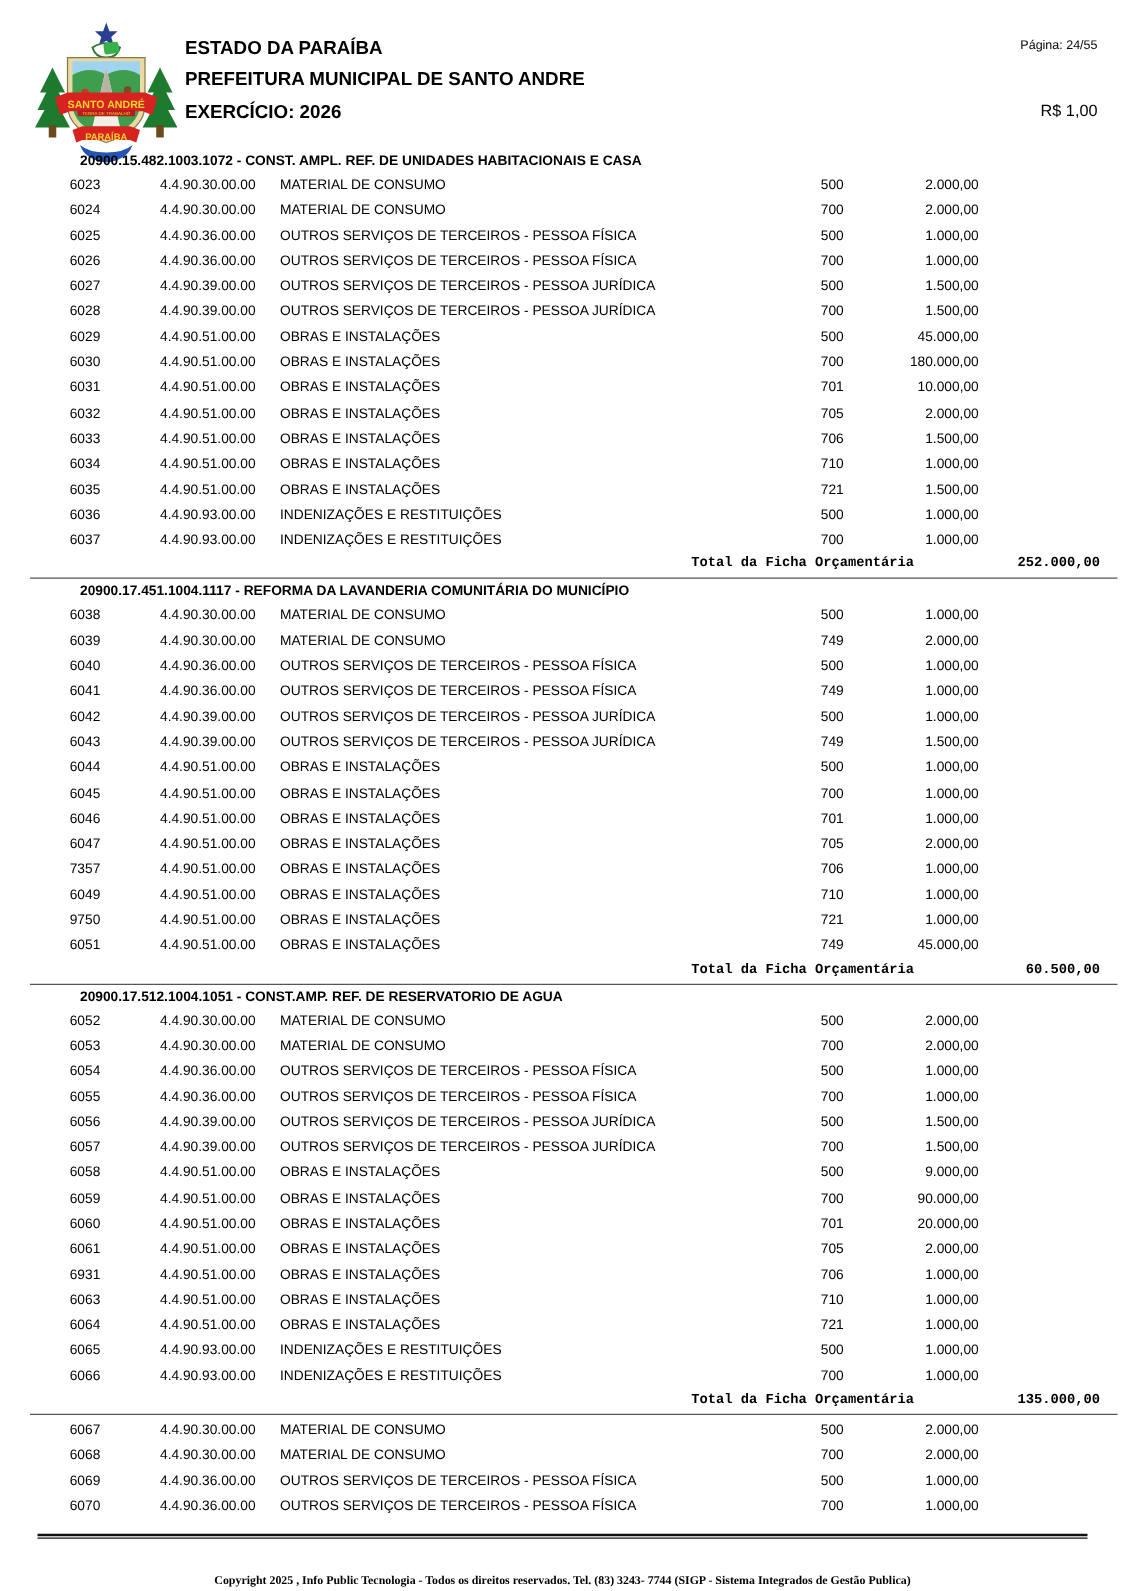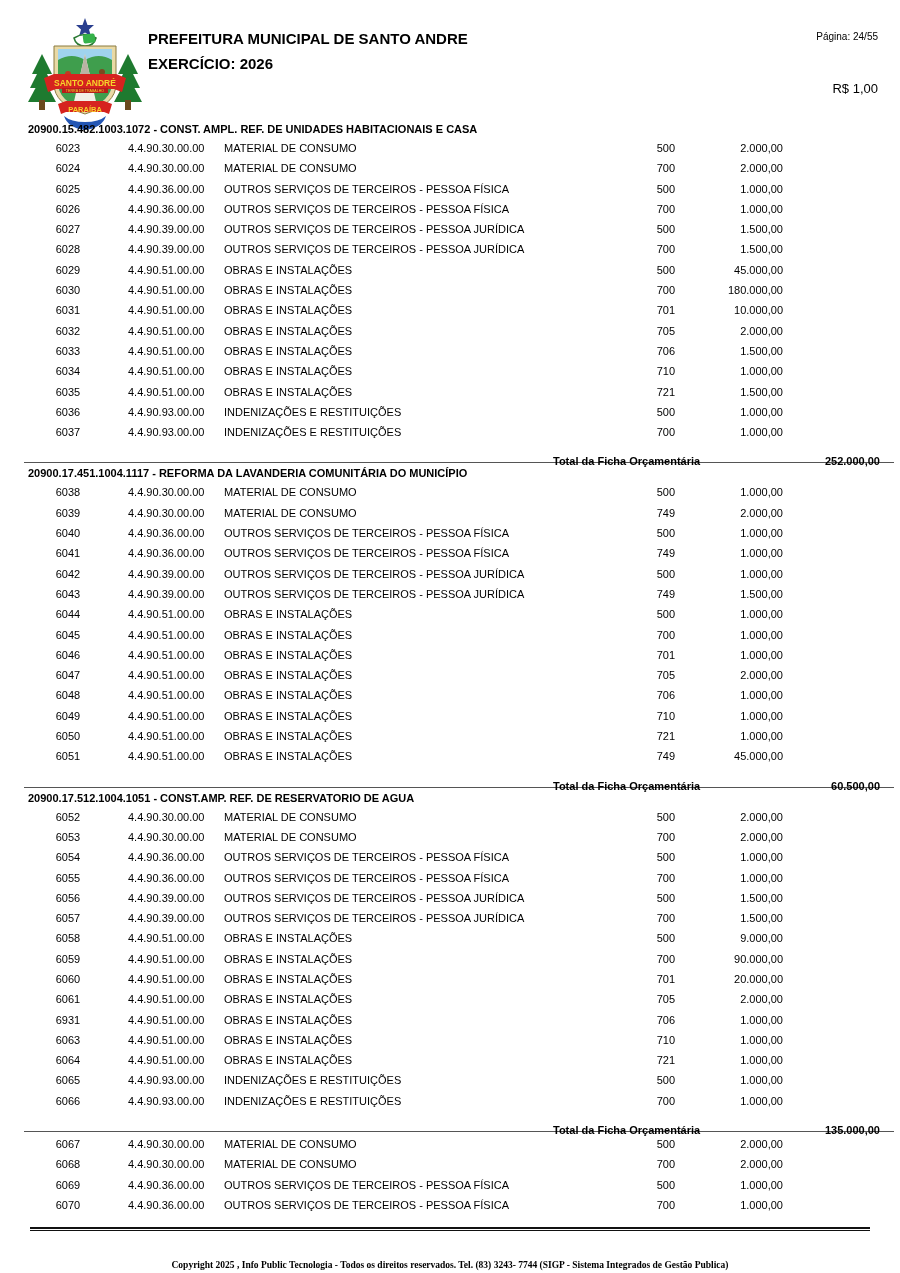--- a/index.html
+++ b/index.html
@@ -17,31 +17,31 @@
   .org-block { position: absolute; left: 148px; top: 26px; }
   .org-line { font-weight: bold; font-size: 15px; line-height: 25.3px; white-space: nowrap; }
   .page-label { position: absolute; right: 22px; top: 31px; font-size: 10px; }
   .currency-label { position: absolute; right: 22px; top: 81px; font-size: 13px; }
 
   
   .table-area { position: absolute; left: 0; top: 121px; width: 900px; }
   .section-header {
     height: 17px; line-height: 17px;
     padding-left: 28px;
-    font-size: 11px; font-weight: bold; white-space: nowrap;
+    font-size: 11px; font-weight: bold; white-space: nowrap; margin-left: 36px;
   }
   .row { position: relative; height: 20.3px; font-size: 11px; padding-left: 41px; }
   .row span { position: absolute; top: 4px; white-space: nowrap; }
   .cell-ficha { left: 48px; width: 40px; text-align: center; }
   .cell-code  { left: 128px; width: 90px; }
   .cell-desc  { left: 224px; }
   .cell-fonte { left: 610px; width: 65px; text-align: right; }
   .cell-value { left: 683px; width: 100px; text-align: right; }
   .total-row { position: relative; height: 19px; font-size: 11px; font-weight: bold; }
-  .total-row span { position: absolute; top: 13px; white-space: nowrap; }
+  .total-row span { position: absolute; top: 3px; white-space: nowrap; font-family: Liberation Mono, monospace; }
   .total-label { left: 553px; }
   .total-value { left: 700px; width: 180px; text-align: right; }
   .section-sep {
     height: 1px; border-top: 1px solid #555;
     margin: 1px 6px 2px 24px;
   }
 
   
   .footer-rule {
     position: absolute; left: 30px; right: 30px; top: 1227px; height: 4px;
@@ -89,20 +89,21 @@
     <text x="57" y="76.2" text-anchor="middle" font-family="Liberation Sans, sans-serif" font-size="3.6" fill="#f7d42a">TERRA DE TRABALHO</text>
 
     <path d="M30 88 l8 -3 h38 l8 3 l-3 10 l-5 -2 h-38 l-5 2 z" fill="#d6231f"></path>
     <text x="57" y="96" text-anchor="middle" font-family="Liberation Sans, sans-serif" font-size="7.5" font-weight="bold" fill="#f7d42a">PARAÍBA</text>
 
     <path d="M36 100 q7 6 21 6 q14 0 21 -6 q-4 12 -21 14 q-17 -2 -21 -14z" fill="#2356b4"></path>
   </svg>
 </div>
 
 <div class="org-block">
+  <div class="org-line">ESTADO DA PARAÍBA</div>
   <div class="org-line">PREFEITURA MUNICIPAL DE SANTO ANDRE</div>
   <div class="org-line">EXERCÍCIO: 2026</div>
 </div>
 
 <div class="page-label">Página: 24/55</div>
 <div class="currency-label">R$ 1,00</div>
 
 <div class="table-area" id="table-area">
   <div>
     <div class="section-header">20900.15.482.1003.1072 - CONST. AMPL. REF. DE UNIDADES HABITACIONAIS E CASA</div>
@@ -311,37 +312,37 @@
 
   <div class="row">
     <span class="cell-ficha">6047</span>
     <span class="cell-code">4.4.90.51.00.00</span>
     <span class="cell-desc">OBRAS E INSTALAÇÕES</span>
     <span class="cell-fonte">705</span>
     <span class="cell-value">2.000,00</span>
   </div>
 
   <div class="row">
-    <span class="cell-ficha">6048</span>
+    <span class="cell-ficha">7357</span>
     <span class="cell-code">4.4.90.51.00.00</span>
     <span class="cell-desc">OBRAS E INSTALAÇÕES</span>
     <span class="cell-fonte">706</span>
     <span class="cell-value">1.000,00</span>
   </div>
 
   <div class="row">
     <span class="cell-ficha">6049</span>
     <span class="cell-code">4.4.90.51.00.00</span>
     <span class="cell-desc">OBRAS E INSTALAÇÕES</span>
     <span class="cell-fonte">710</span>
     <span class="cell-value">1.000,00</span>
   </div>
 
   <div class="row">
-    <span class="cell-ficha">6050</span>
+    <span class="cell-ficha">9750</span>
     <span class="cell-code">4.4.90.51.00.00</span>
     <span class="cell-desc">OBRAS E INSTALAÇÕES</span>
     <span class="cell-fonte">721</span>
     <span class="cell-value">1.000,00</span>
   </div>
 
   <div class="row">
     <span class="cell-ficha">6051</span>
     <span class="cell-code">4.4.90.51.00.00</span>
     <span class="cell-desc">OBRAS E INSTALAÇÕES</span>

